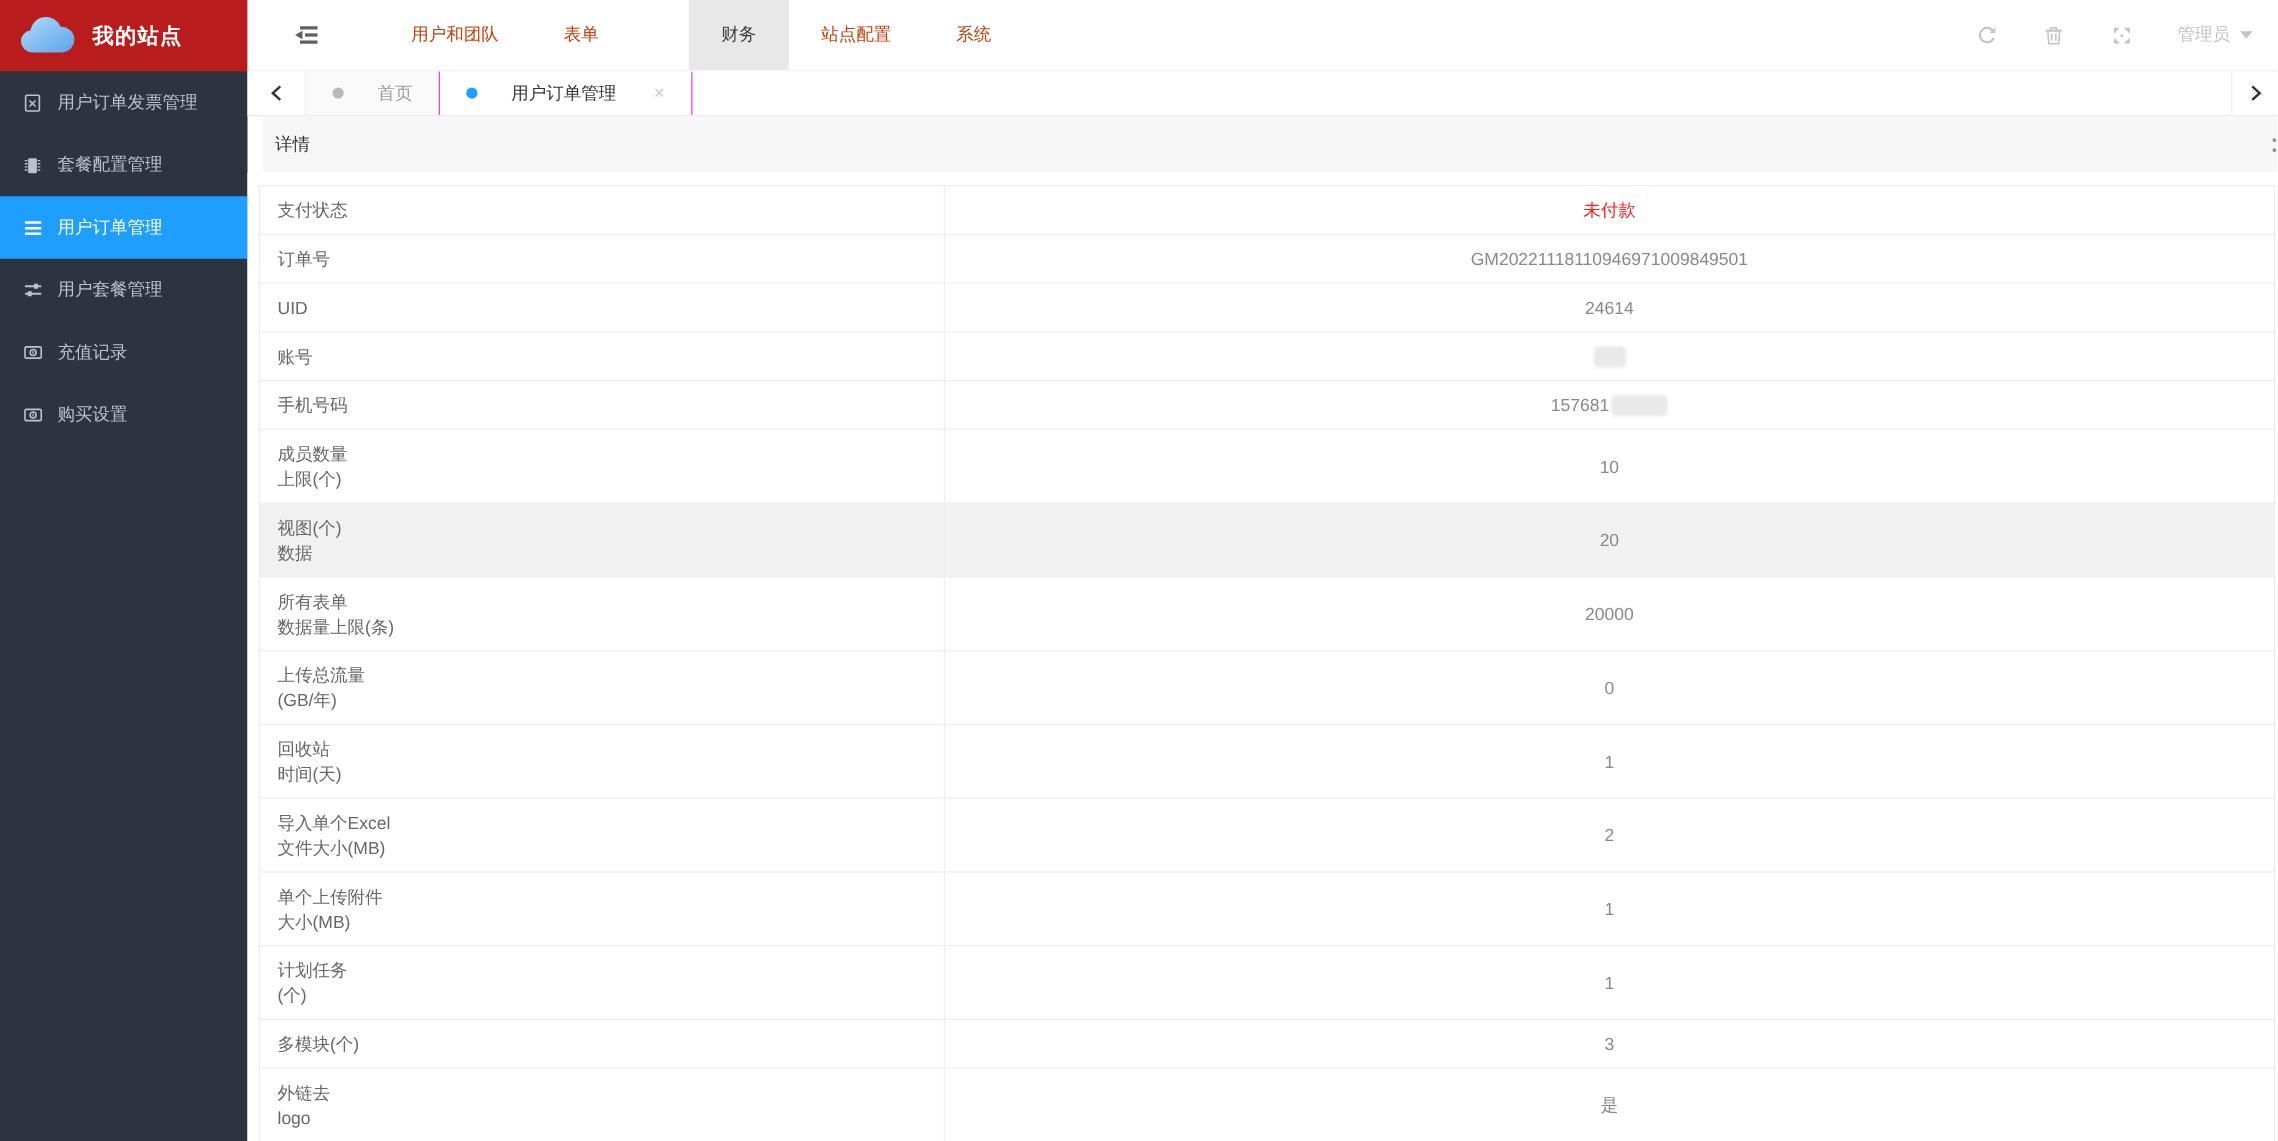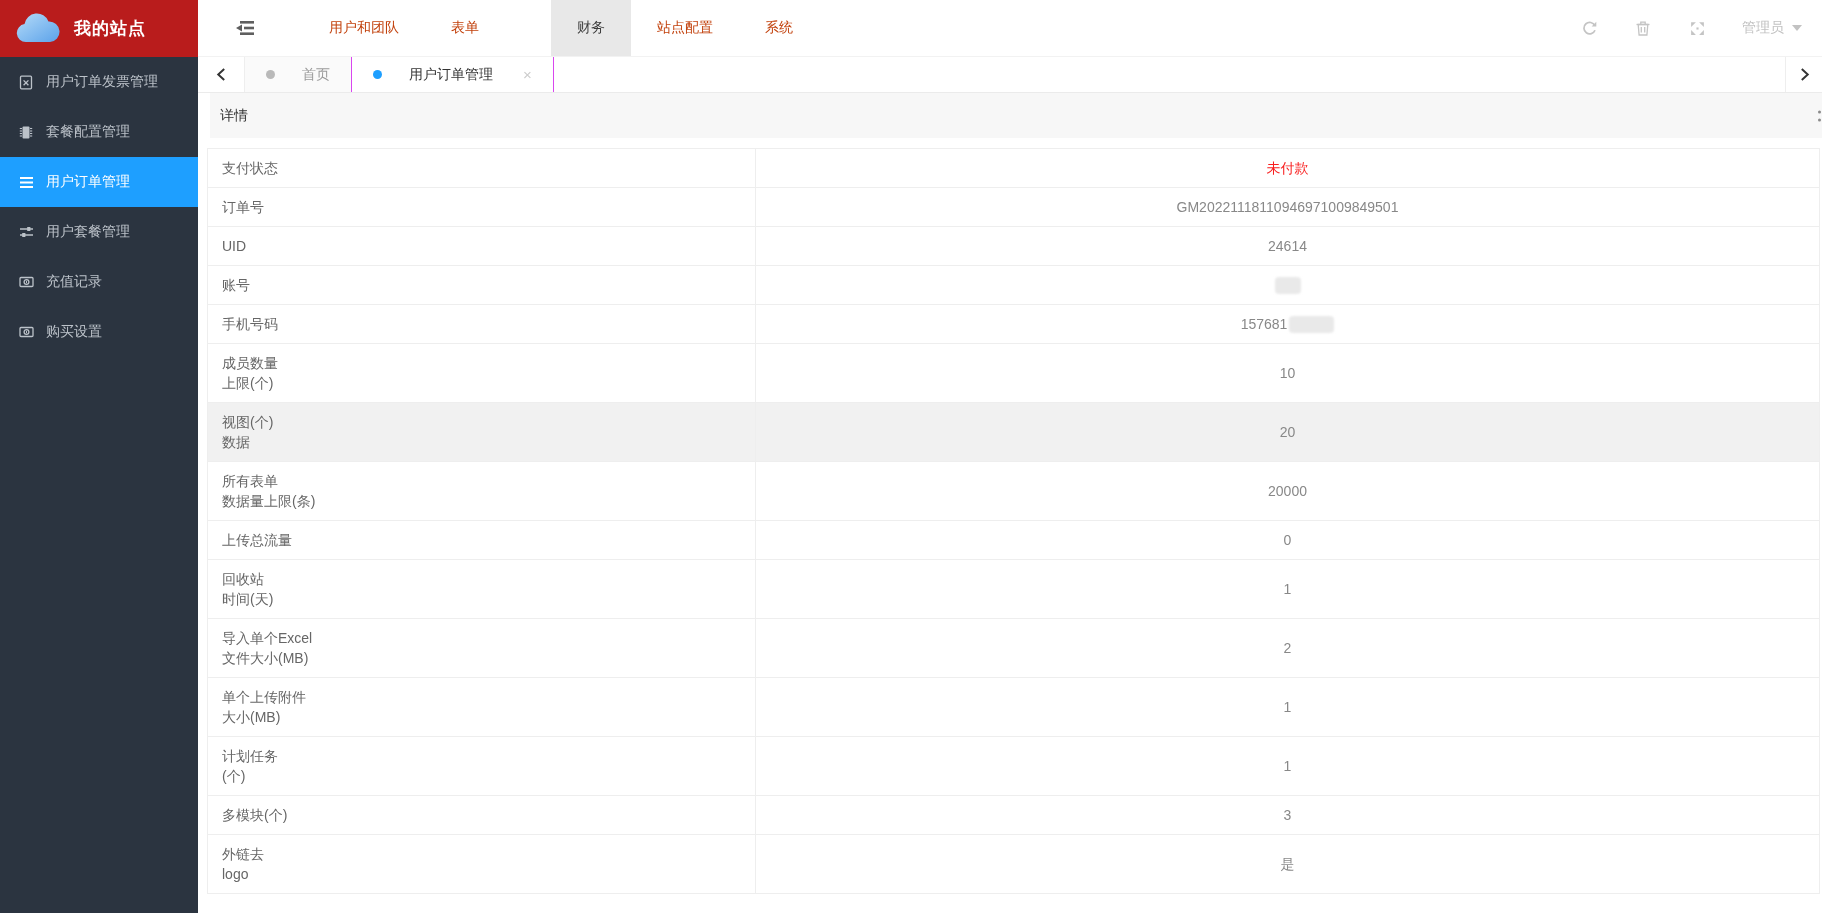--- a/index.html
+++ b/index.html
@@ -309,20 +309,21 @@
               <div>所有表单</div>
               <div>数据量上限(条)</div>
             </div>
             <div class="dcell value">
               <span>20000</span>
             </div>
           </div>
           <div class="drow">
             <div class="dcell label">
               <div>上传总流量</div>
+              <div>(GB/年)</div>
             </div>
             <div class="dcell value">
               <span>0</span>
             </div>
           </div>
           <div class="drow">
             <div class="dcell label">
               <div>回收站</div>
               <div>时间(天)</div>
             </div>

